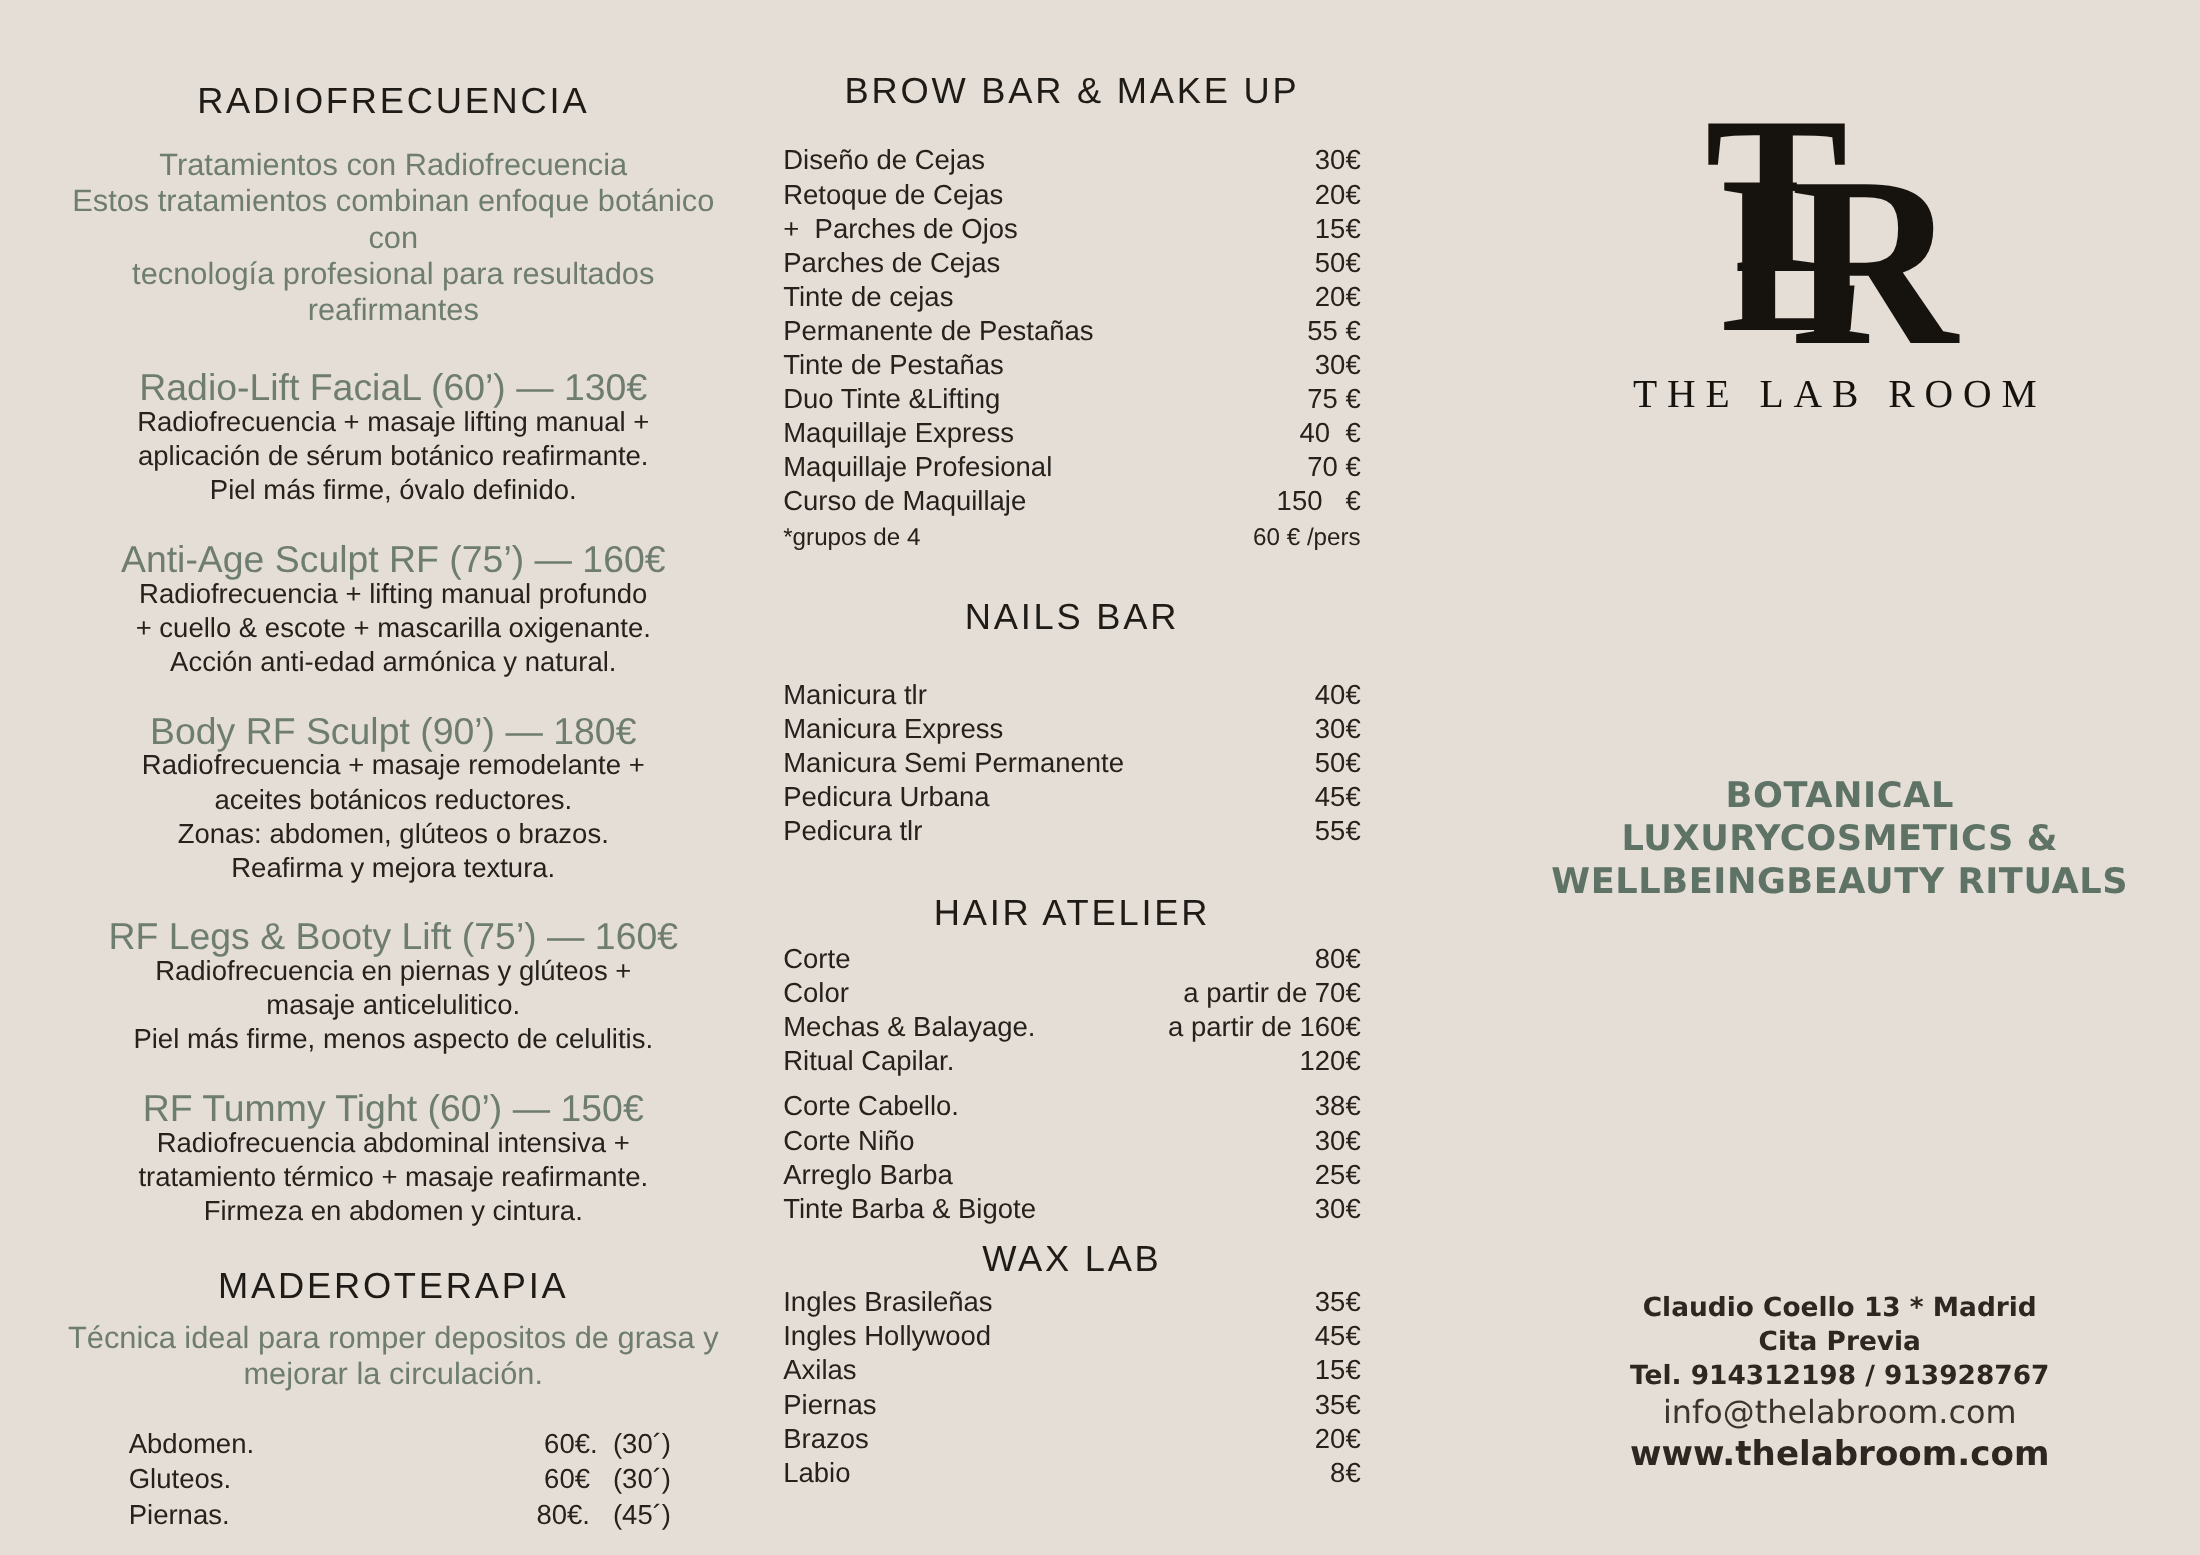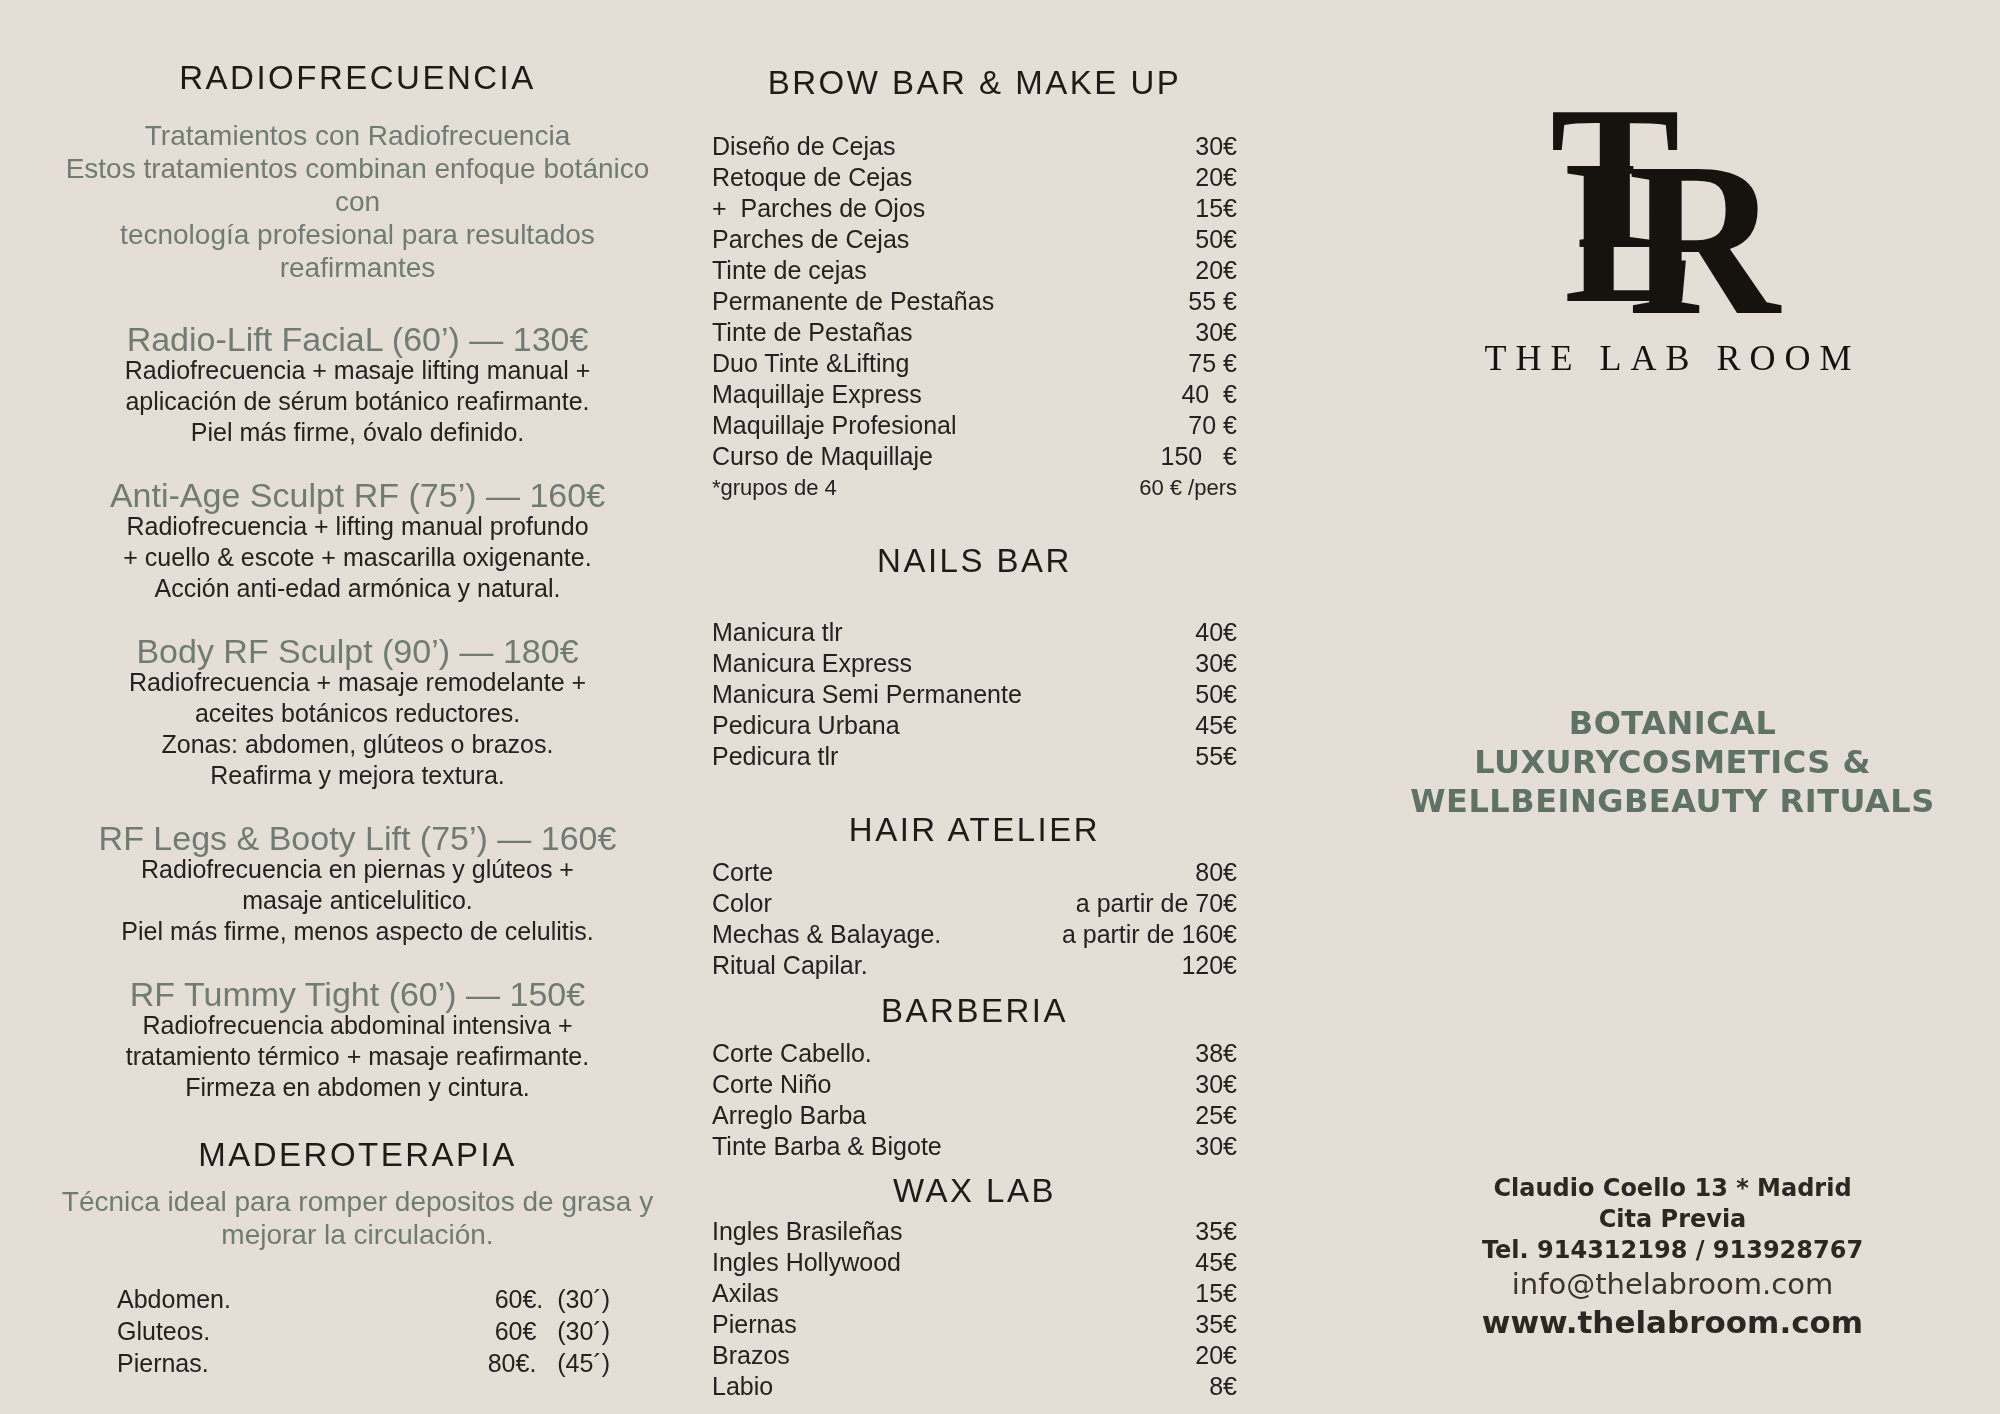--- a/index.html
+++ b/index.html
@@ -5,21 +5,21 @@
   html,body{margin:0;padding:0;}
   .page{
     position:relative;
     width:2000px;height:1414px;
     background:#e5ded6;
     font-family:"Liberation Sans", sans-serif;
     color:#241f1b;
     overflow:hidden;
   }
   .col{position:absolute;}
-  .col-left{left:45px;top:58px;width:625px;text-align:center;}
+  .col-left{left:45px;top:72px;width:625px;text-align:center;}
   .col-mid{left:712px;top:63px;width:525px;}
   .col-right{left:1400px;top:70px;width:545px;text-align:center;}
 
   .section-header{
     font-size:33px;font-weight:400;letter-spacing:2.5px;
     color:#1f1b17;margin:0;line-height:40px;text-align:center;
   }
   .green{color:#6e7d70;}
   .intro{margin-top:21px;font-size:28px;line-height:33px;}
   .intro .line{display:block;}
@@ -245,21 +245,20 @@
               <span class="item-name">Mechas &amp; Balayage.</span>
               <span class="item-price">a partir de 160€</span>
             </div>
             <div class="price-row">
               <span class="item-name">Ritual Capilar.</span>
               <span class="item-price">120€</span>
             </div>
           </div>
         </div>
         <div class="menu-section s4">
-          <h2 class="section-header">BARBERIA</h2>
           <div class="section-items">
             <div class="price-row">
               <span class="item-name">Corte Cabello.</span>
               <span class="item-price">38€</span>
             </div>
             <div class="price-row">
               <span class="item-name">Corte Niño</span>
               <span class="item-price">30€</span>
             </div>
             <div class="price-row">

